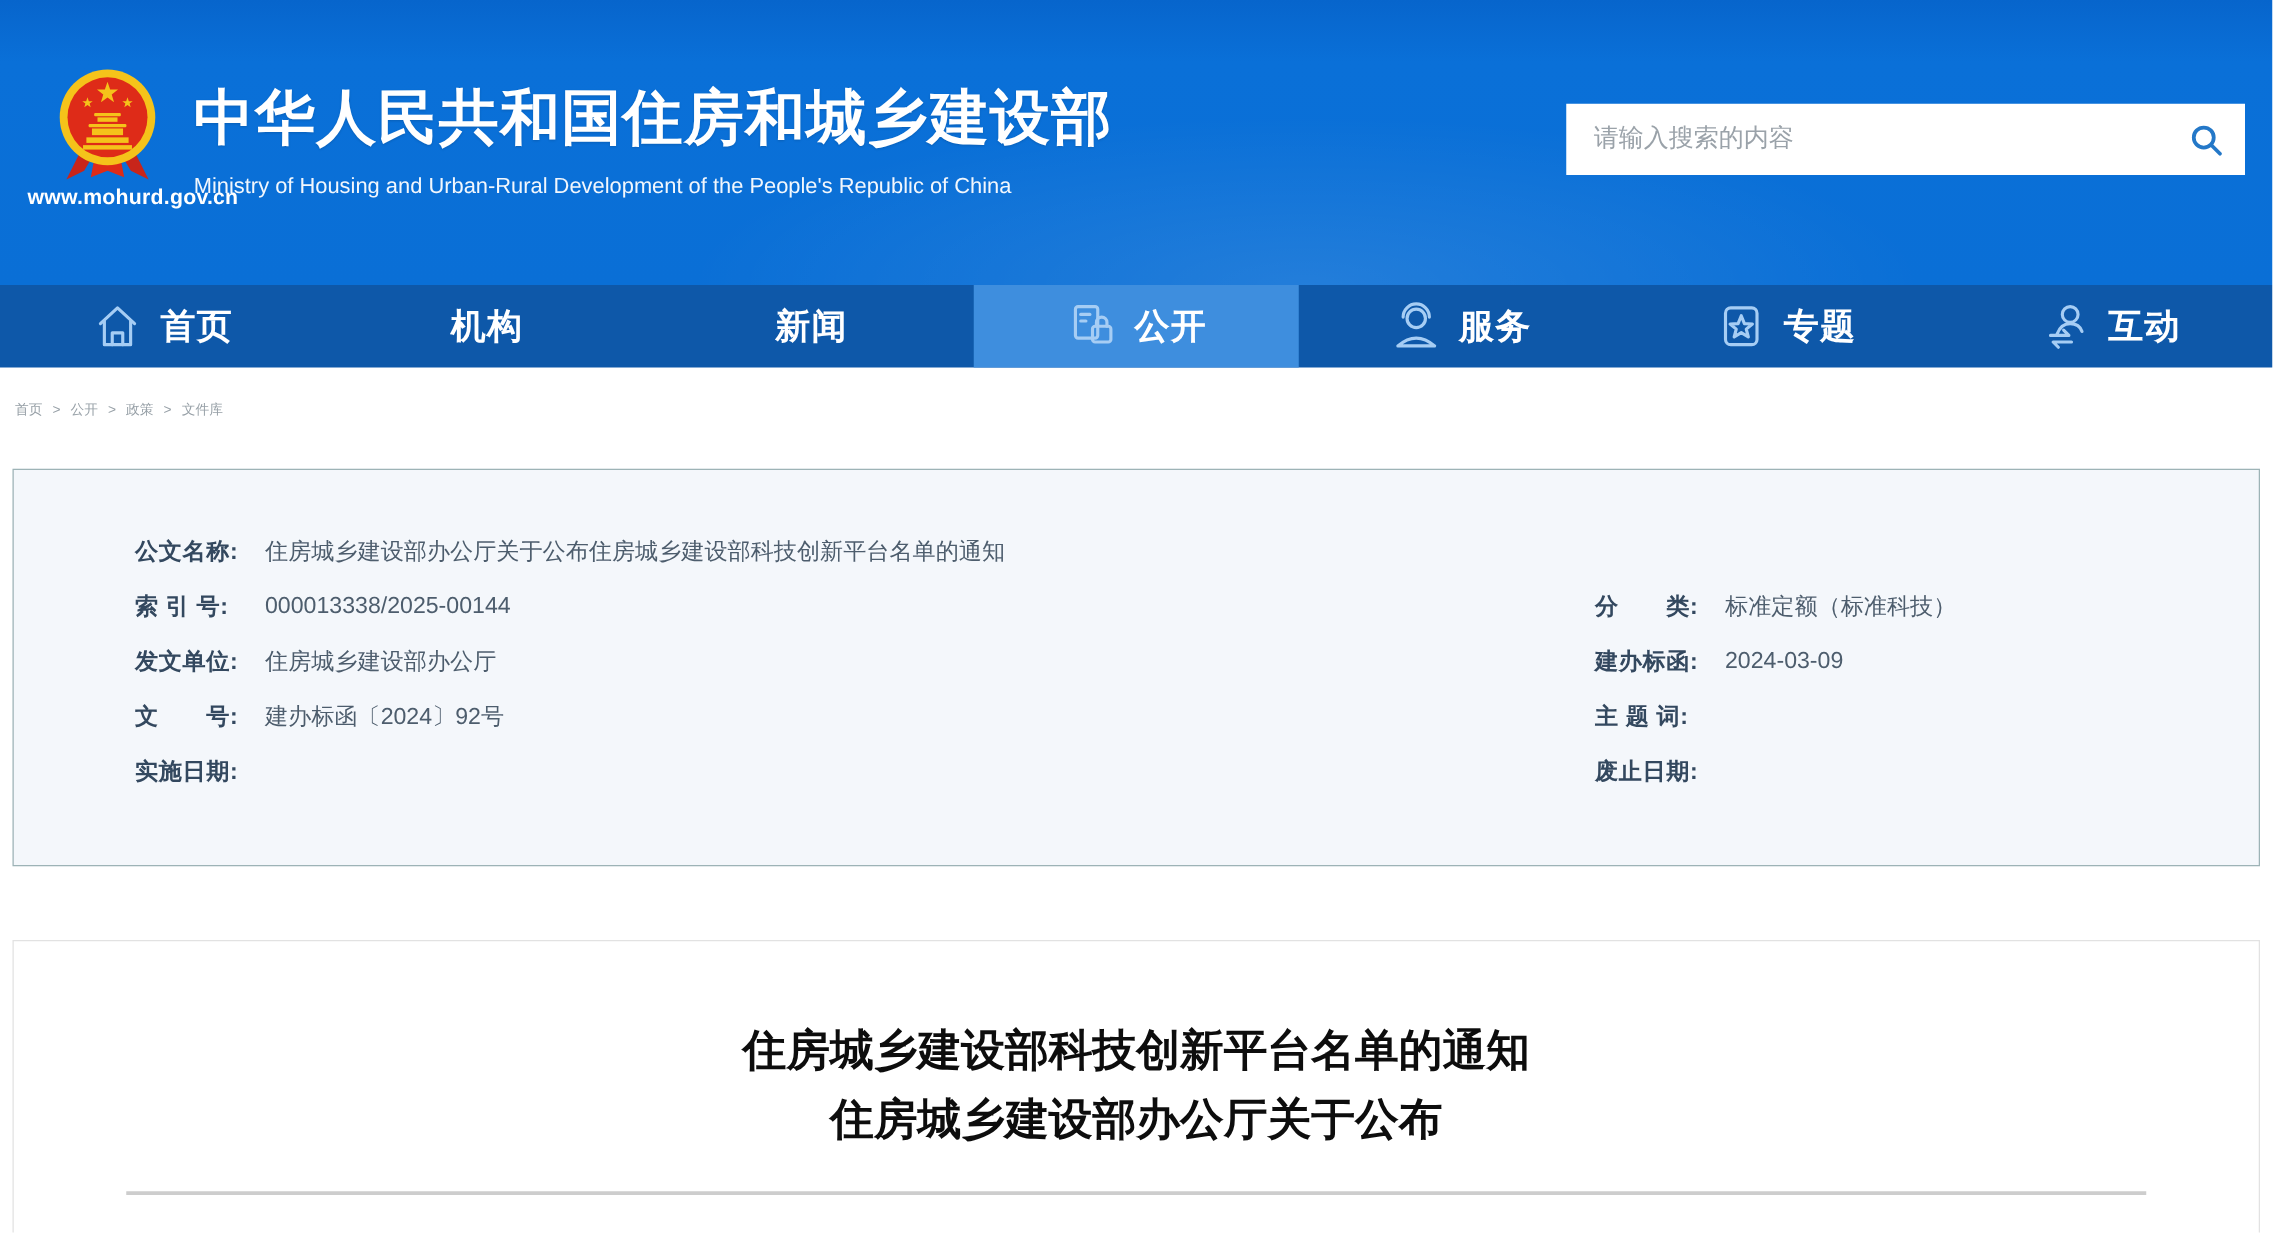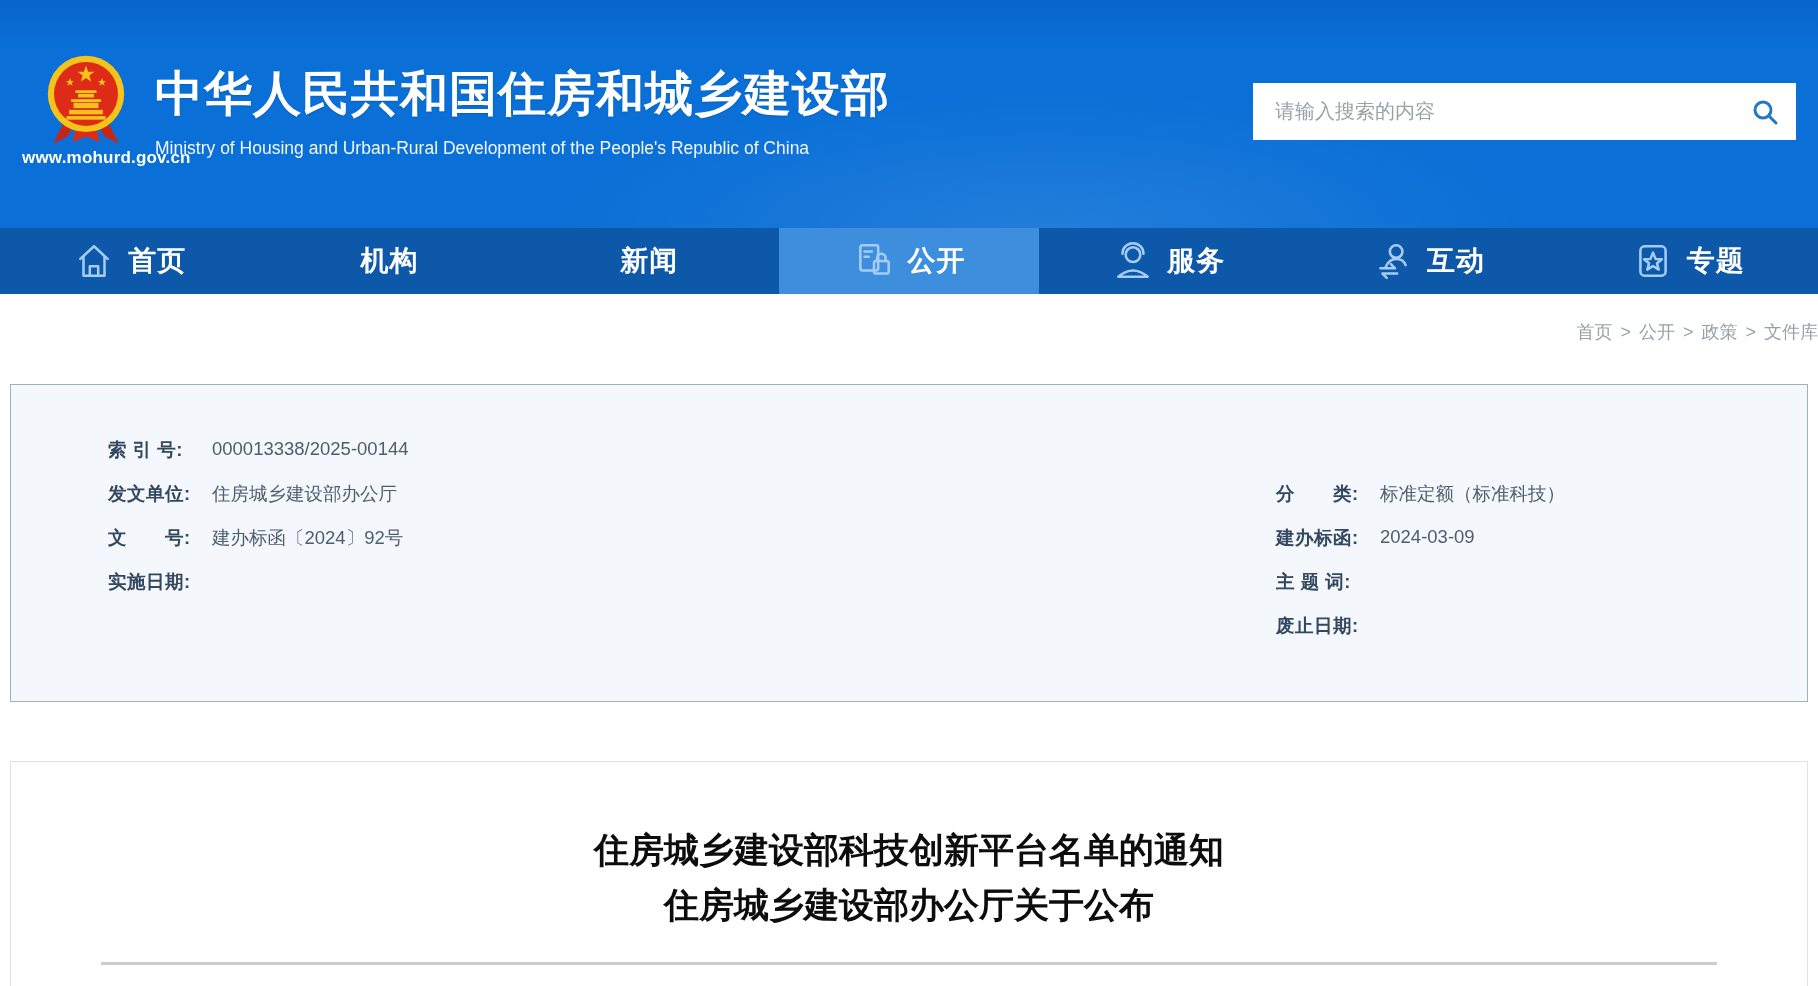--- a/index.html
+++ b/index.html
@@ -47,21 +47,21 @@
     gap:13px; color:#ffffff; cursor:pointer;
   }
   .nav-item.active { background:#3e8ede; }
   .nav-label { font-size:28px; font-weight:bold; letter-spacing:1px; }
   .nav-icon { width:42px; height:42px; display:block; }
   .nav-icon path, .nav-icon rect, .nav-icon circle, .nav-icon polygon, .nav-icon line {
     fill:none; stroke:#a6cdf4; stroke-width:2.4; stroke-linecap:round; stroke-linejoin:round;
   }
 
   
-  .breadcrumb { padding:26px 0 0 12px; font-size:18px; color:#97a0a7;text-align:right; }
+  .breadcrumb { padding:26px 0 0 12px; font-size:11px; color:#97a0a7; }
   .breadcrumb a { color:#97a0a7; text-decoration:none; cursor:pointer; }
   .crumb-sep { margin:0 8px; }
 
   
   .meta-box {
     margin:40px 10px 0 10px; height:318px;
     background:#f4f7fb; border:1px solid #9db3b6;
     padding-top:42px; display:flex;
   }
   .meta-col-left  { flex:0 0 1265px; padding-left:97px; }
@@ -162,43 +162,47 @@
     <svg class="nav-icon" viewBox="0 0 40 40">
       <circle cx="20" cy="14" r="7"></circle>
       <path d="M10 13 a10 10 0 0 1 20 0"></path>
       <path d="M6 35 Q20 23 34 35 Z"></path>
     </svg>
     <span class="nav-label">服务</span>
   </div>
 
   <div class="nav-item">
     <svg class="nav-icon" viewBox="0 0 40 40">
+      <rect x="8" y="6" width="24" height="28" rx="4"></rect>
+      <polygon points="20,12 22.4,18 28.5,18.3 23.8,22.2 25.4,28.2 20,24.8 14.6,28.2 16.2,22.2 11.5,18.3 17.6,18"></polygon>
+    </svg>
+    <span class="nav-label">专题</span>
+  </div>
+
+  <div class="nav-item">
+    <svg class="nav-icon" viewBox="0 0 40 40">
       <circle cx="23" cy="11" r="6"></circle>
       <path d="M13 26 Q16 18 23 18 Q30 18 32 24"></path>
       <path d="M8 27 H22 L18 23"></path>
       <path d="M24 32 H10 L14 36"></path>
     </svg>
     <span class="nav-label">互动</span>
   </div>
-
-  <div class="nav-item">
-    <svg class="nav-icon" viewBox="0 0 40 40">
-      <rect x="8" y="6" width="24" height="28" rx="4"></rect>
-      <polygon points="20,12 22.4,18 28.5,18.3 23.8,22.2 25.4,28.2 20,24.8 14.6,28.2 16.2,22.2 11.5,18.3 17.6,18"></polygon>
-    </svg>
-    <span class="nav-label">专题</span>
-  </div>
 </div>
 
 <div class="breadcrumb">
   <a>首页</a><span class="crumb-sep">&gt;</span><a>公开</a><span class="crumb-sep">&gt;</span><a>政策</a><span class="crumb-sep">&gt;</span><a>文件库</a>
 </div>
 
 <div class="meta-box">
   <div class="meta-col-left">
+    <div class="meta-row">
+      <span class="meta-label">公文名称:</span>
+      <span class="meta-value">住房城乡建设部办公厅关于公布住房城乡建设部科技创新平台名单的通知</span>
+    </div>
     <div class="meta-row">
       <span class="meta-label">索 引 号:</span>
       <span class="meta-value">000013338/2025-00144</span>
     </div>
     <div class="meta-row">
       <span class="meta-label">发文单位:</span>
       <span class="meta-value">住房城乡建设部办公厅</span>
     </div>
     <div class="meta-row">
       <span class="meta-label">文　　号:</span>

